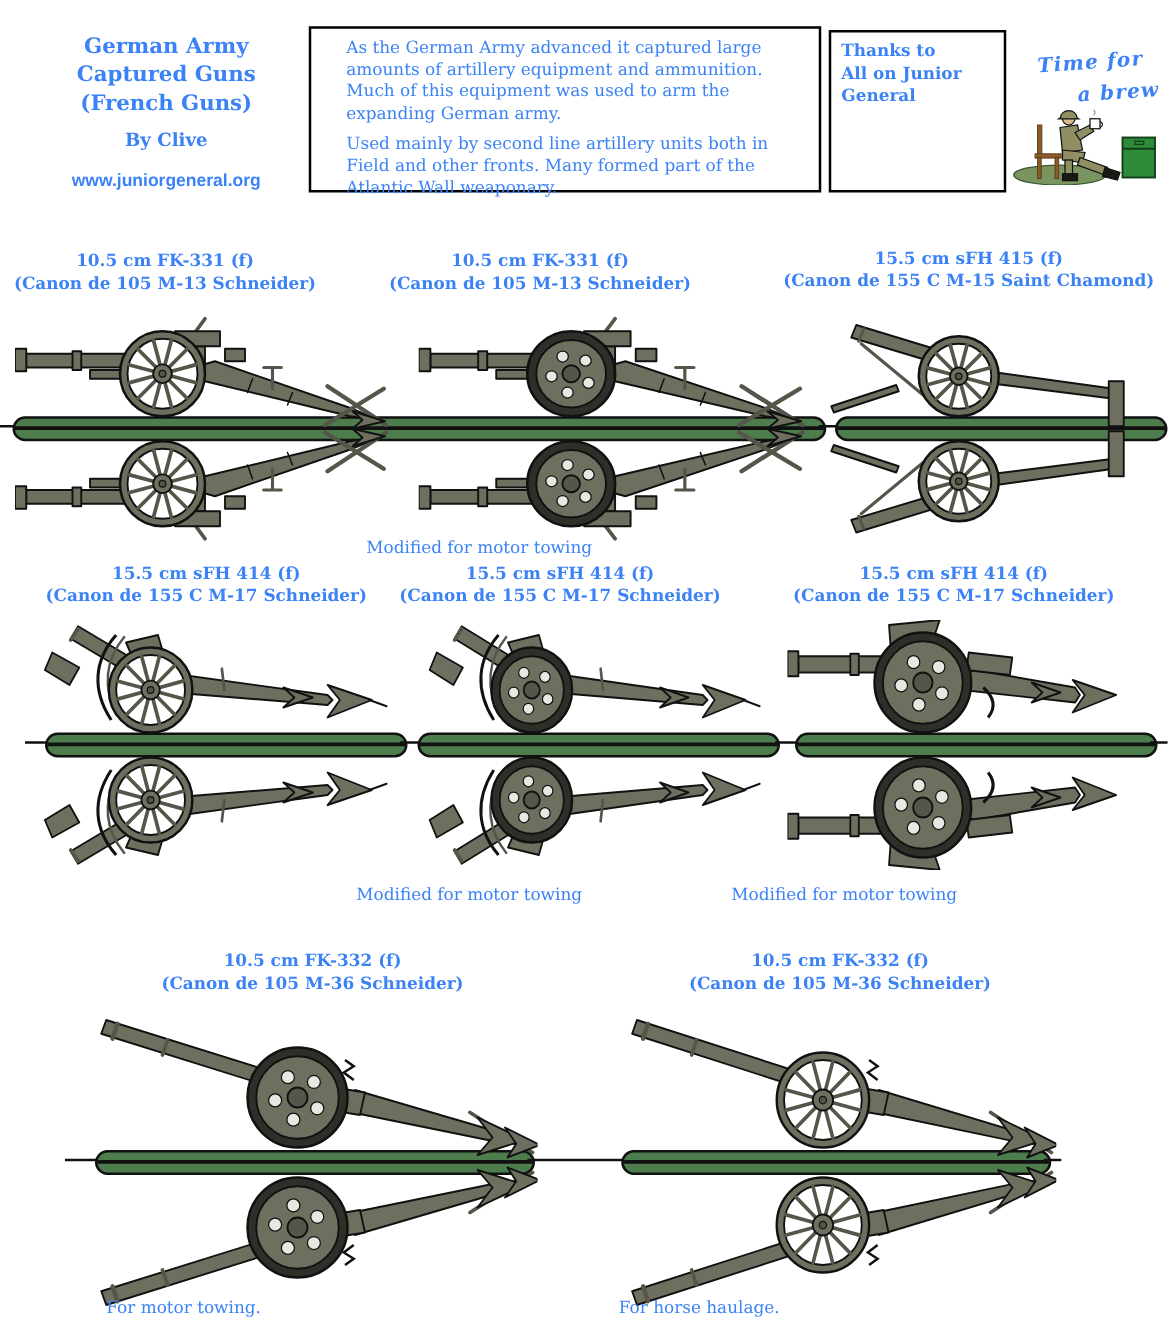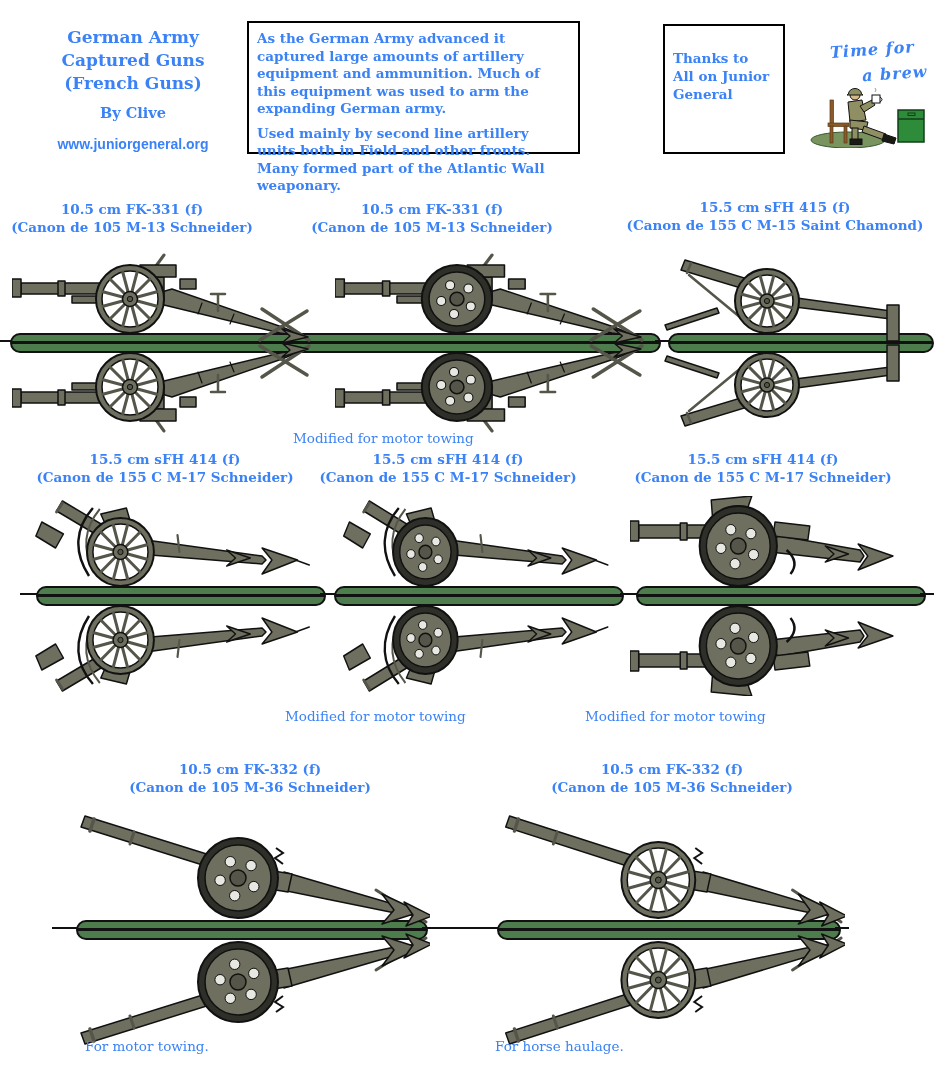--- a/index.html
+++ b/index.html
@@ -4,25 +4,25 @@
 <style>
   html,body{margin:0;padding:0;background:#ffffff;}
   #sheet{position:relative;width:940px;height:1074px;background:#ffffff;overflow:hidden;
          font-family:"DejaVu Serif","Liberation Serif",serif;color:#3b82f6;}
   .abs{position:absolute;}
   
   #title-block{left:18px;top:26px;width:230px;text-align:center;font-weight:bold;}
   #title-block .tl{font-size:17px;line-height:23px;}
   #byline{margin-top:9px;font-size:14.5px;}
   #website{margin-top:15px;font-size:14px;font-weight:bold;font-family:"Liberation Sans","DejaVu Sans",sans-serif;}
-  #desc-box{left:247px;top:21px;width:333px;height:133px;border:2px solid #000;box-sizing:border-box;
-            padding:7px 8px;font-size:13.5px;font-weight:bold;line-height:17.5px;}
+  #desc-box{left:247px;top:21px;width:410px;height:133px;border:2px solid #000;box-sizing:border-box;
+            padding:7px 28px;font-size:13.5px;font-weight:normal;line-height:17.5px;}
   #desc-box p{margin:0 0 7px 0;}
-  #thanks-box{left:663px;top:24px;width:122px;height:130px;border:2px solid #000;box-sizing:border-box;
-              padding:23px 8px;font-size:13.5px;font-weight:bold;line-height:18px;}
+  #thanks-box{left:663px;top:24px;width:142px;height:130px;border:2px solid #000;box-sizing:border-box;
+              padding:6px 8px;font-size:13.5px;font-weight:bold;line-height:18px;}
   .brew-text{font-style:italic;font-weight:bold;font-size:16px;letter-spacing:1px;transform:rotate(-4deg);}
   
   .strip{position:absolute;height:16px;background:#4d7c4d;border:2px solid #111;border-radius:10px;z-index:1;}
   .strip::after{content:"";position:absolute;left:0;right:0;top:5.5px;height:3px;background:#111;}
   .cutline{position:absolute;height:2px;background:#111;z-index:1;}
   .gun-svg{position:absolute;z-index:2;}
   .flip{transform:scaleY(-1);}
   .gun-label{position:absolute;width:340px;text-align:center;font-size:13.5px;font-weight:bold;
              line-height:18px;z-index:3;}
   .gun-caption{position:absolute;width:300px;text-align:left;font-size:13.5px;font-weight:normal;z-index:3;}

